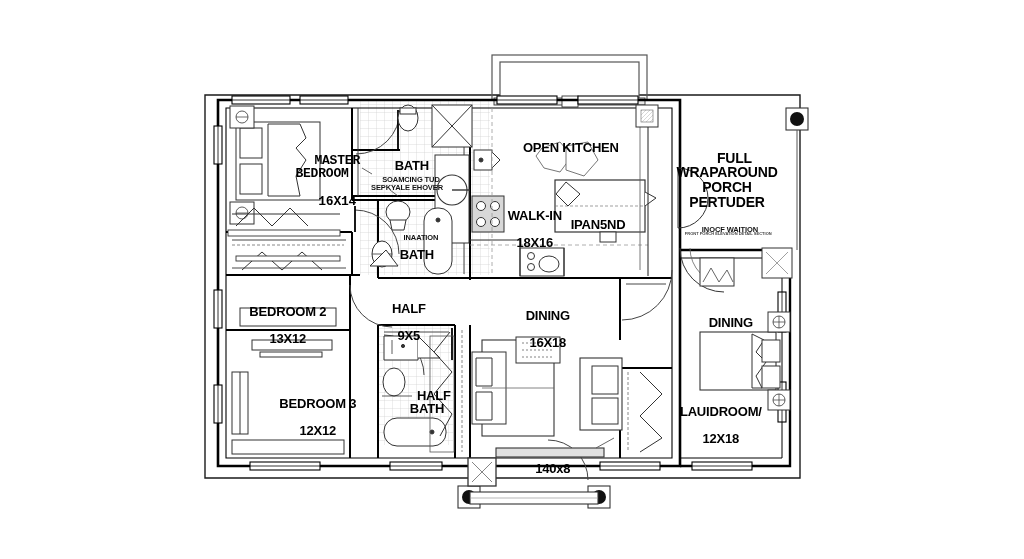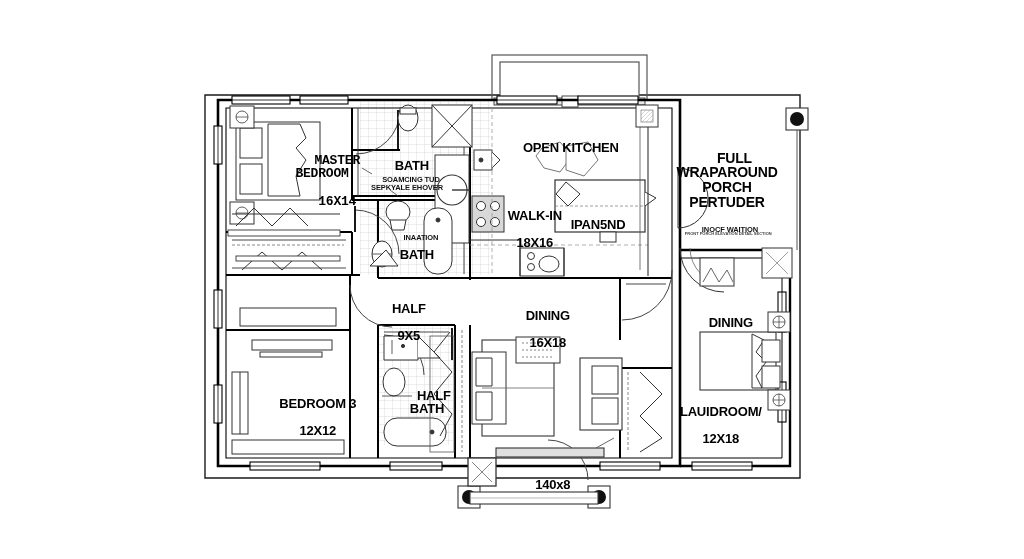--- a/index.html
+++ b/index.html
@@ -406,20 +406,24 @@
   </div>
 
   <div class="room-label lbl-tiny" style="left:676px; top:228px; width:100px;">
     <span>FRONT PORCH ELEVATION DETAIL SECTION</span>
   </div>
 
   <div class="room-label lbl-main" style="left:381px; top:234px; width:58px;">
     <span>BATH</span>
   </div>
 
+  <div class="room-label lbl-main" style="left:227px; top:291px; width:108px;">
+    <span>BEDROOM 2</span><br>
+    <span>13X12</span>
+  </div>
 
   <div class="room-label lbl-main" style="left:257px; top:383px; width:108px;">
     <span>BEDROOM 3</span><br>
     <span>12X12</span>
   </div>
 
   <div class="room-label lbl-main" style="left:373px; top:288px; width:58px;">
     <span>HALF</span><br>
     <span>9X5</span>
   </div>
@@ -436,17 +440,17 @@
 
   <div class="room-label lbl-main" style="left:687px; top:302px; width:74px;">
     <span>DINING</span>
   </div>
 
   <div class="room-label lbl-main" style="left:655px; top:391px; width:118px;">
     <span>LAUIDROOM/</span><br>
     <span>12X18</span>
   </div>
 
-  <div class="room-label lbl-dim" style="left:512px; top:464px; width:68px;">
+  <div class="room-label lbl-dim" style="left:512px; top:448px; width:68px;">
     <span>140x8</span>
   </div>
 
 </div>
 
 </body></html>

